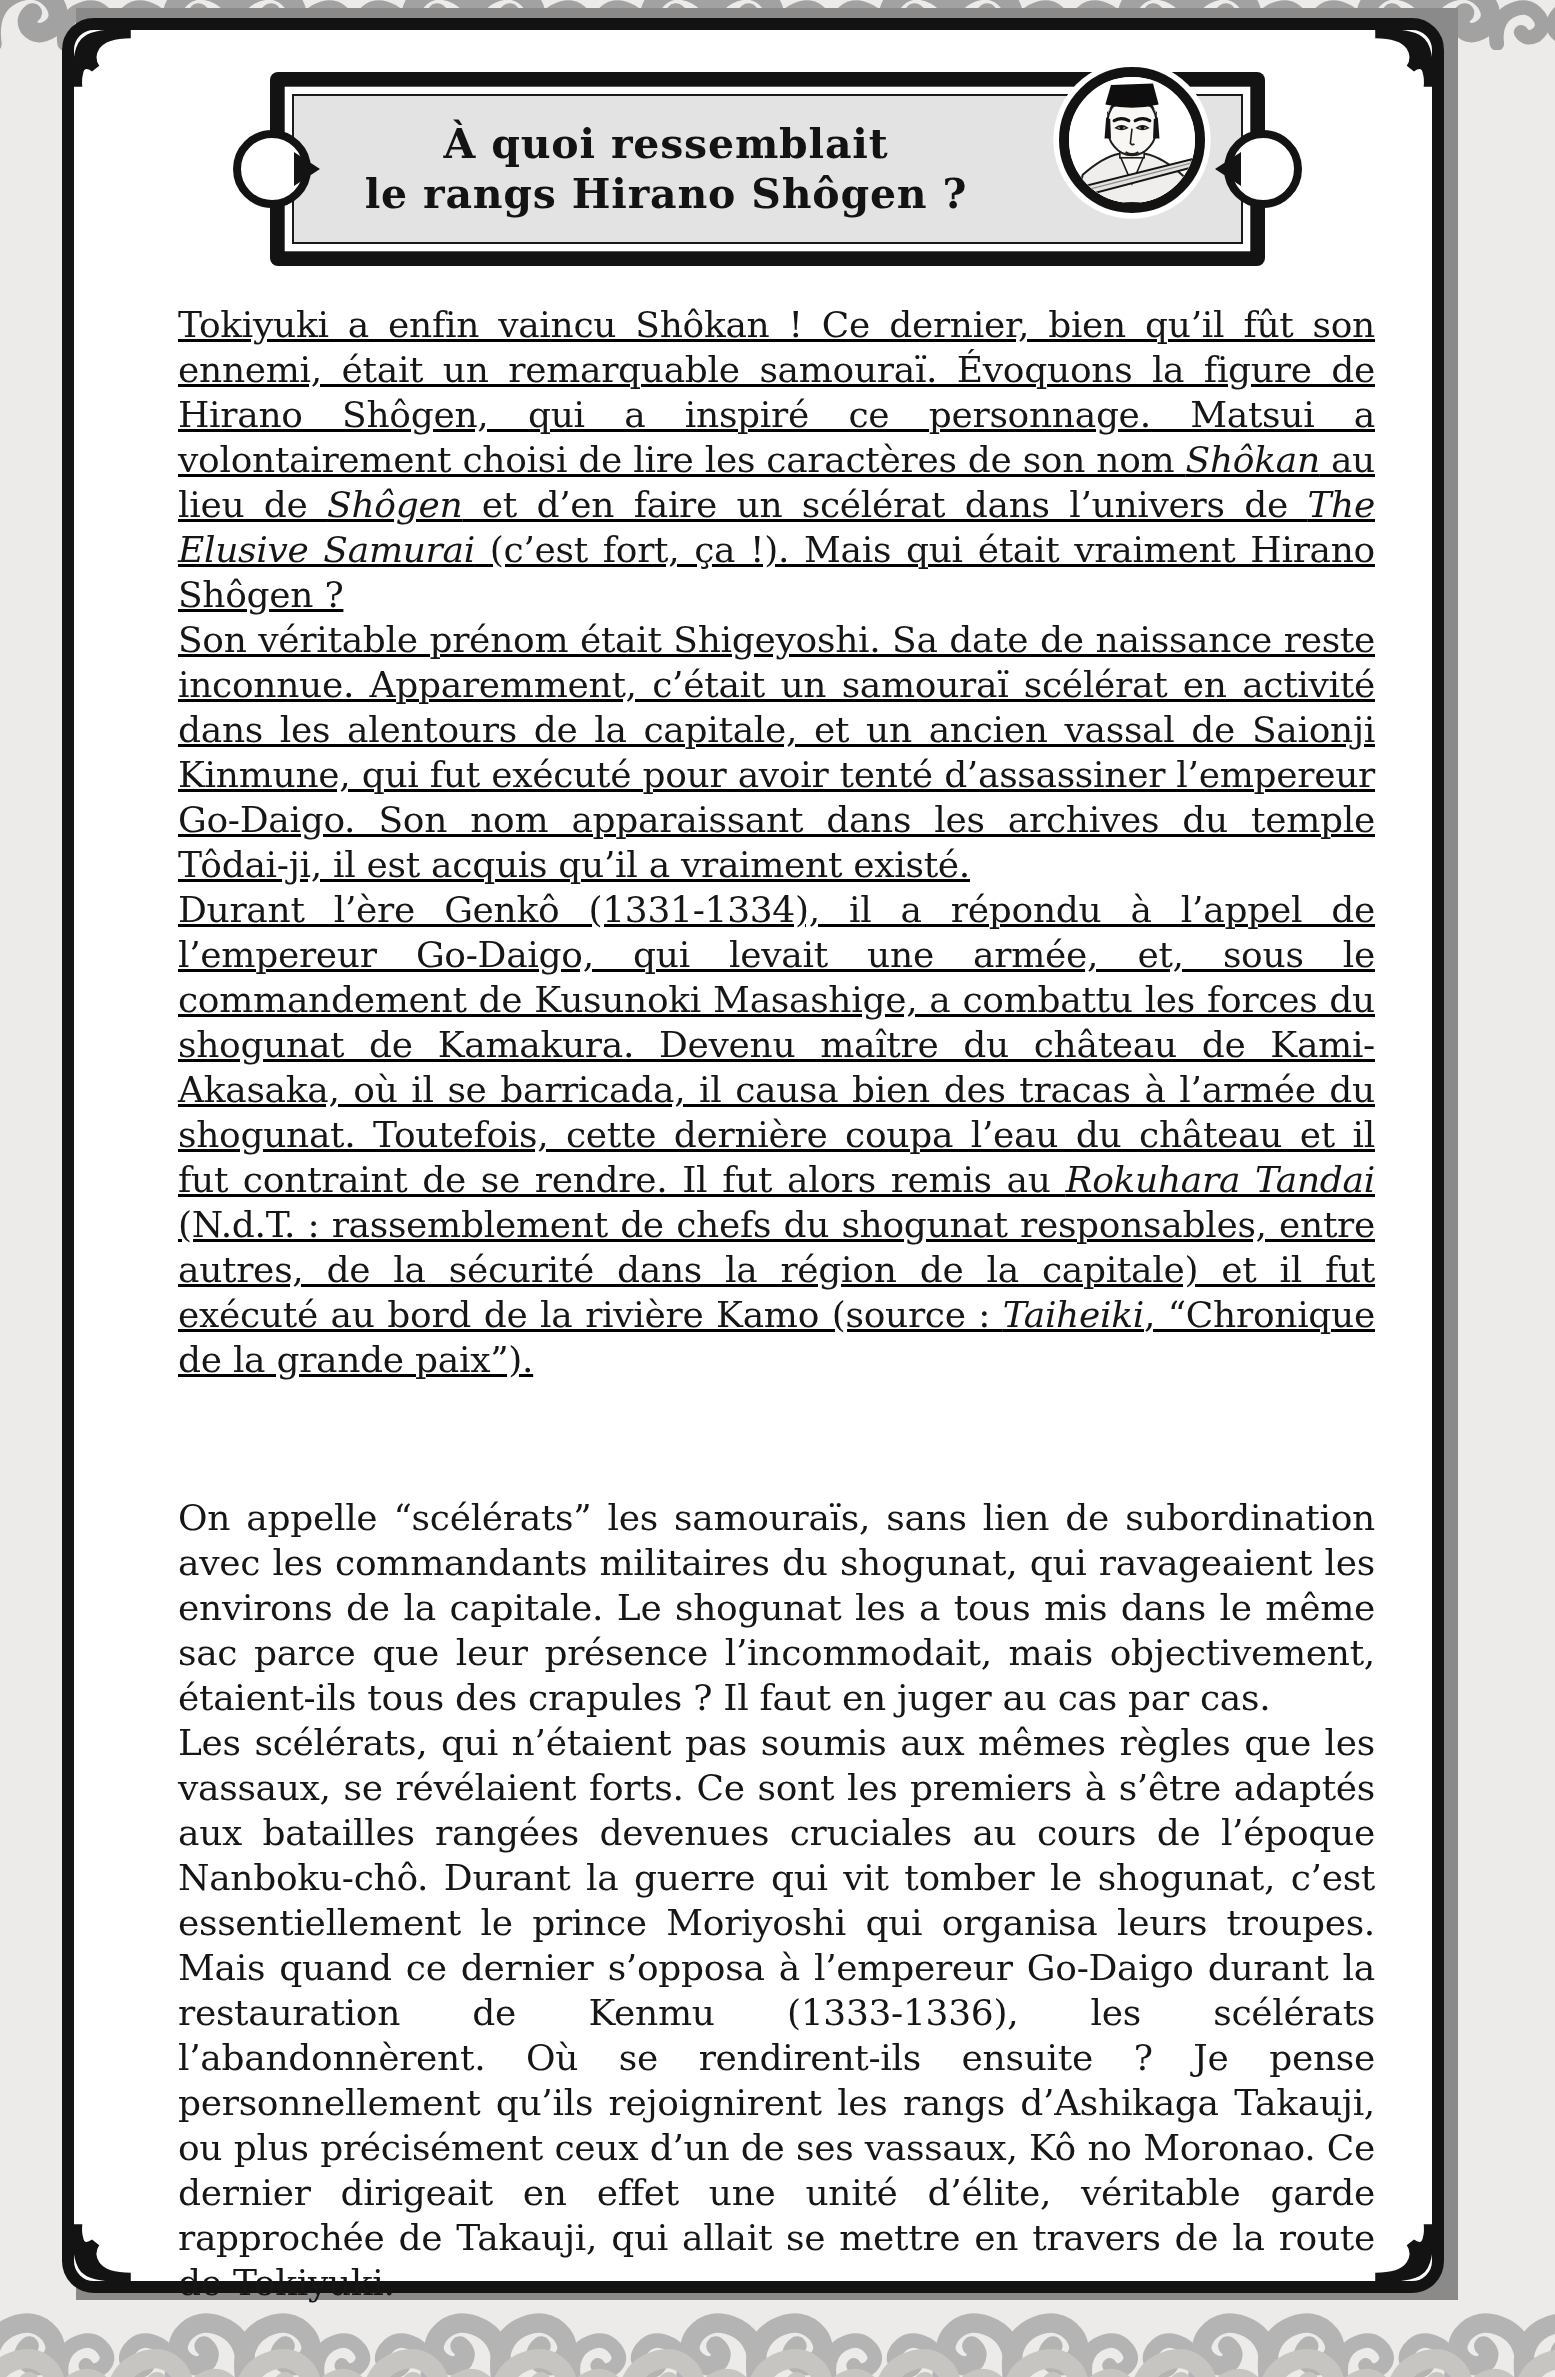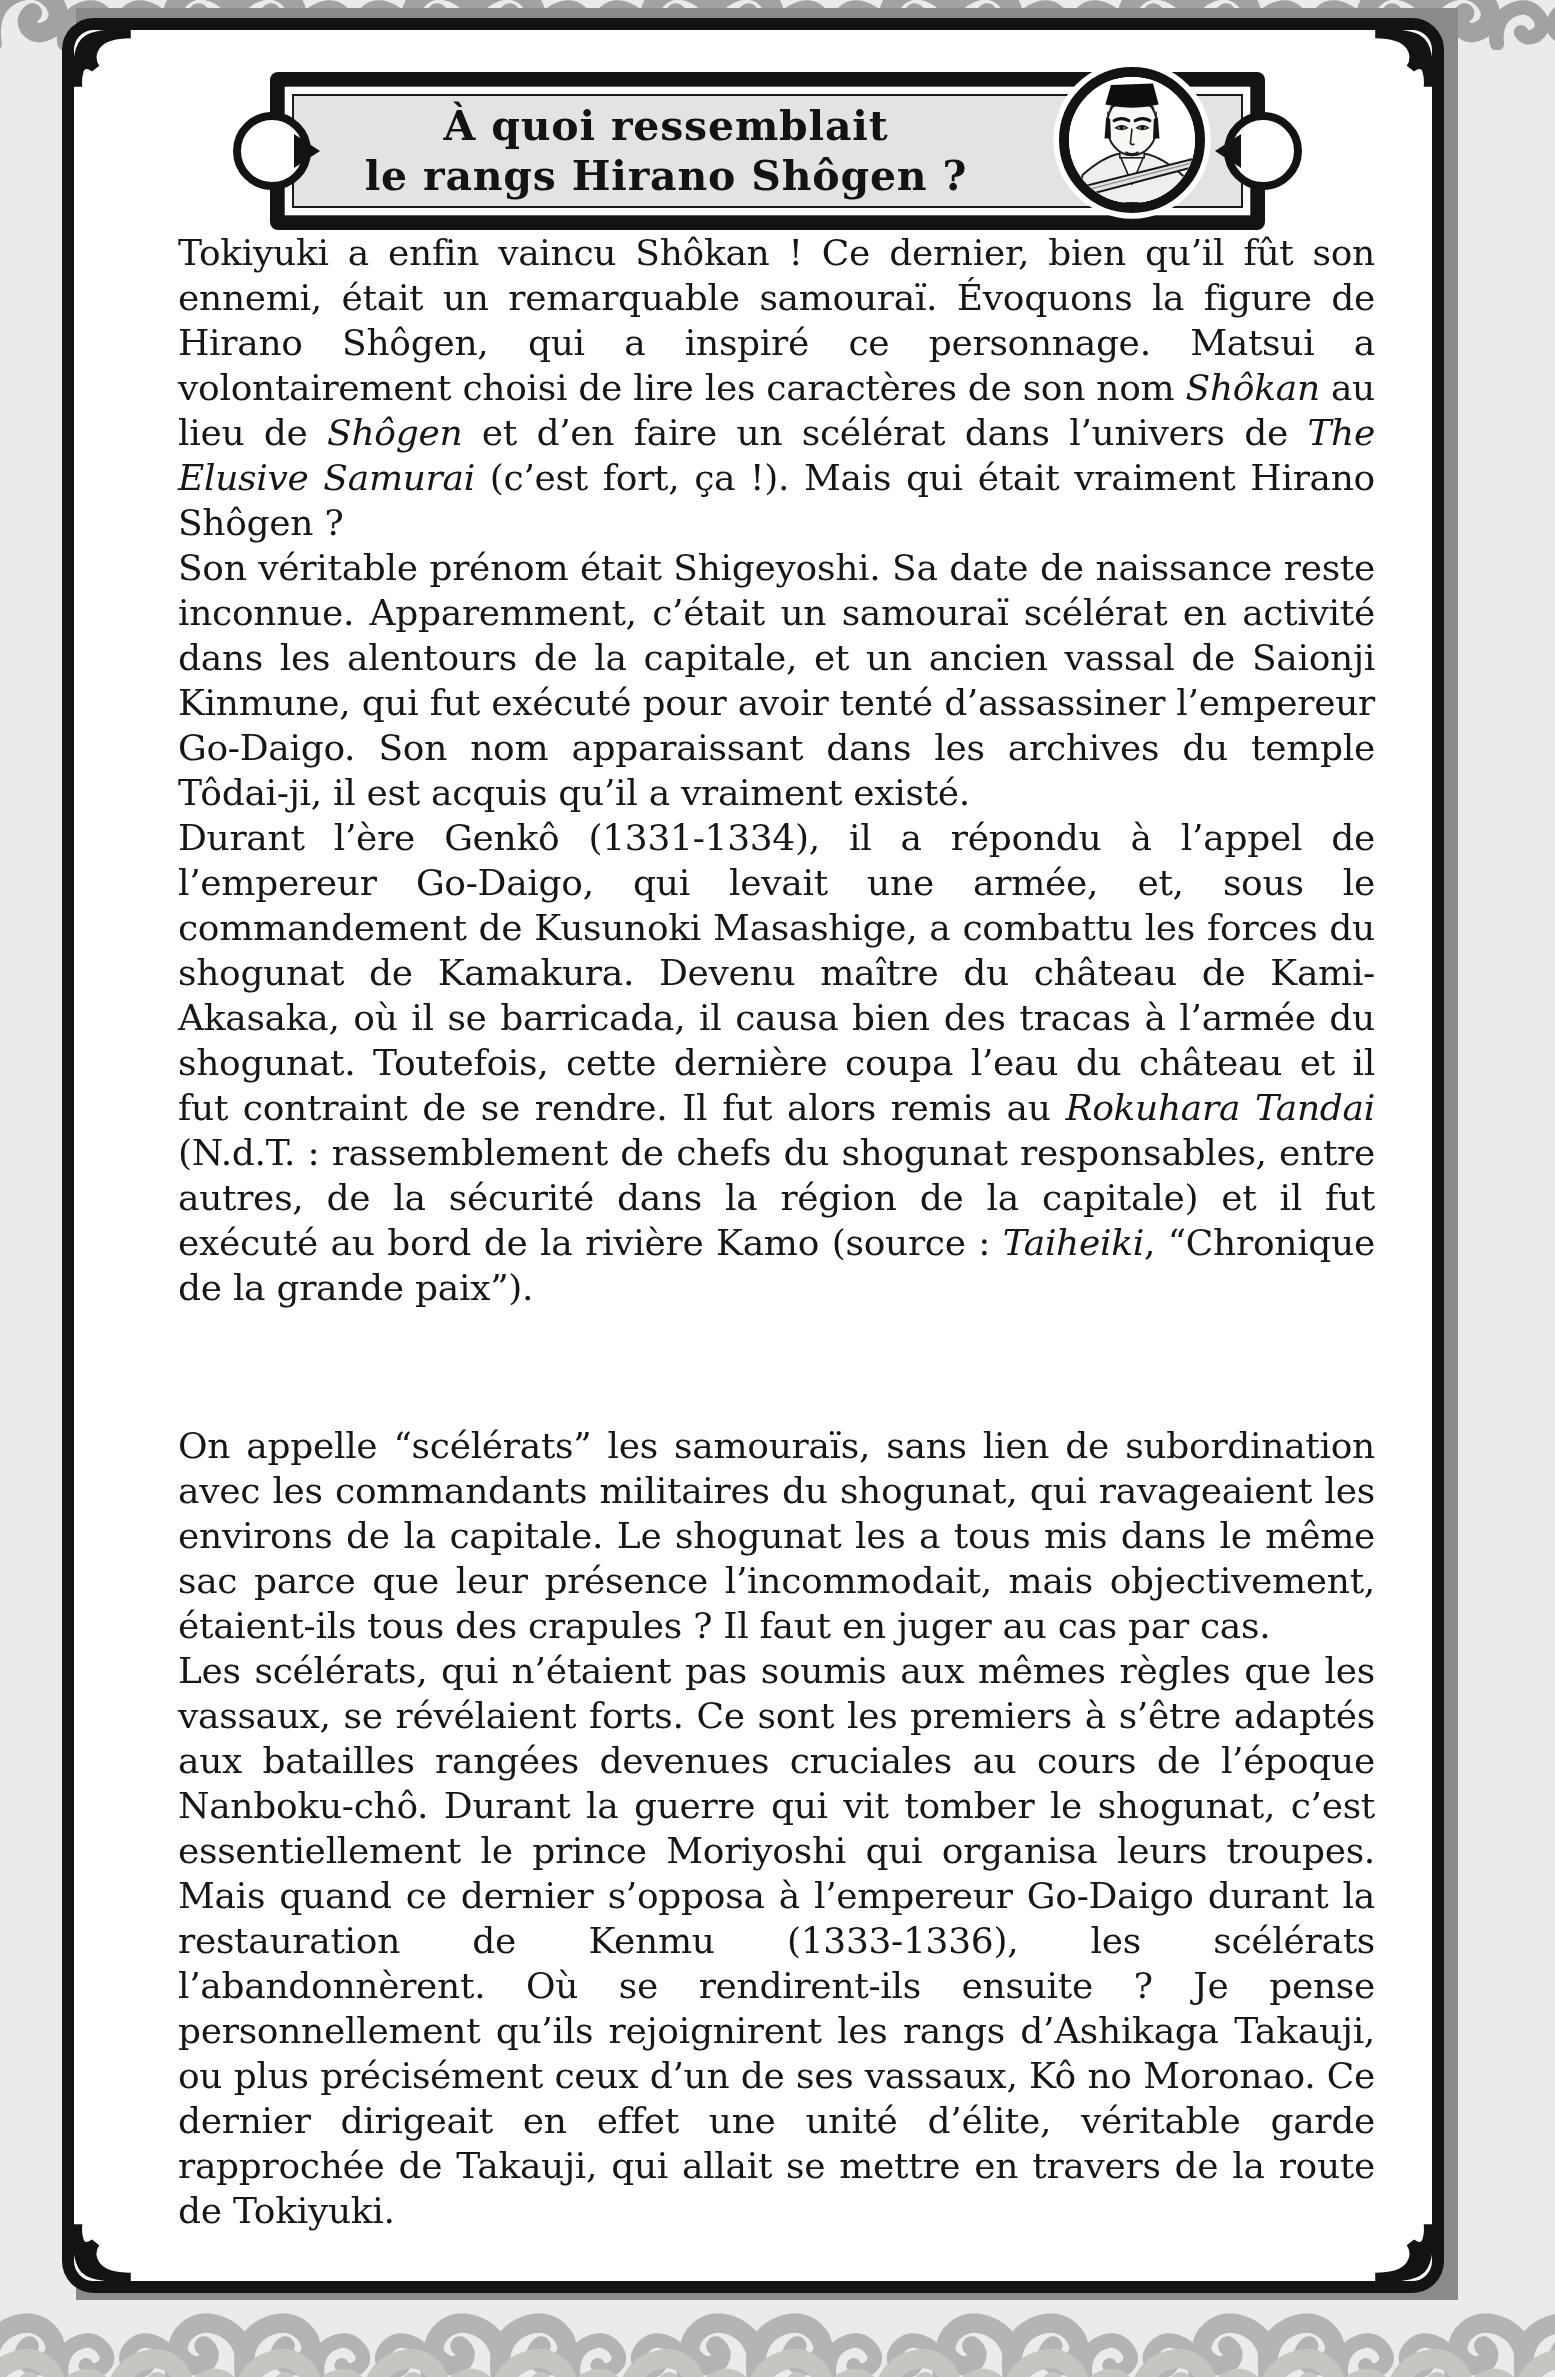--- a/index.html
+++ b/index.html
@@ -27,21 +27,21 @@
   .c-tl{left:-3.2px;top:-3.2px;}
   .c-tr{right:-3.2px;top:-3.2px;transform:scaleX(-1);}
   .c-bl{left:-3.2px;bottom:-3.2px;transform:scaleY(-1);}
   .c-br{right:-3.2px;bottom:-3.2px;transform:scale(-1,-1);}
   .panel-content{
     position:relative;box-sizing:border-box;width:100%;height:100%;
     padding:42px 57px 0 104px;
   }
   
   .banner{
-    position:relative;width:995px;height:158px;margin-left:92px;
+    position:relative;width:995px;height:194px;margin-left:92px;
     background:#131313;border-radius:8px;
   }
   .banner-inner{
     position:absolute;inset:22px;background:#e3e3e3;
     border:2.4px solid #1a1a1a;box-shadow:0 0 0 7.3px #ffffff;
     display:flex;flex-direction:column;align-items:center;justify-content:center;
   }
   .banner-title{
     font-weight:bold;font-size:41px;line-height:50px;color:#131313;
     text-align:center;letter-spacing:0.8px;white-space:nowrap;
@@ -57,21 +57,21 @@
   .tri{position:absolute;top:50%;width:0;height:0;z-index:3;margin-top:-17px;}
   .tri-right{left:24px;border-left:26px solid #131313;border-top:17px solid transparent;border-bottom:17px solid transparent;}
   .tri-left{right:24px;border-right:26px solid #131313;border-top:17px solid transparent;border-bottom:17px solid transparent;}
   .portrait{
     position:absolute;right:60px;top:-4.9px;width:126px;height:126px;
     background:#ffffff;border:10.5px solid #131313;border-radius:50%;
     box-shadow:0 0 0 5.7px #ffffff;overflow:hidden;z-index:4;
   }
   
   .text-block{margin:0;}
-  .tb-1{}
+  .tb-1{margin-top:36px;text-decoration:underline;}
   .tb-2{margin-top:34px;}
   .para{
     margin:0;font-size:36px;line-height:45px;color:#161616;
     text-align:justify;letter-spacing:-0.3px;
   }
   .para em{font-style:italic;}
   .gap-before-banner2{height:79px;}
 </style>
 </head>
 <body>

